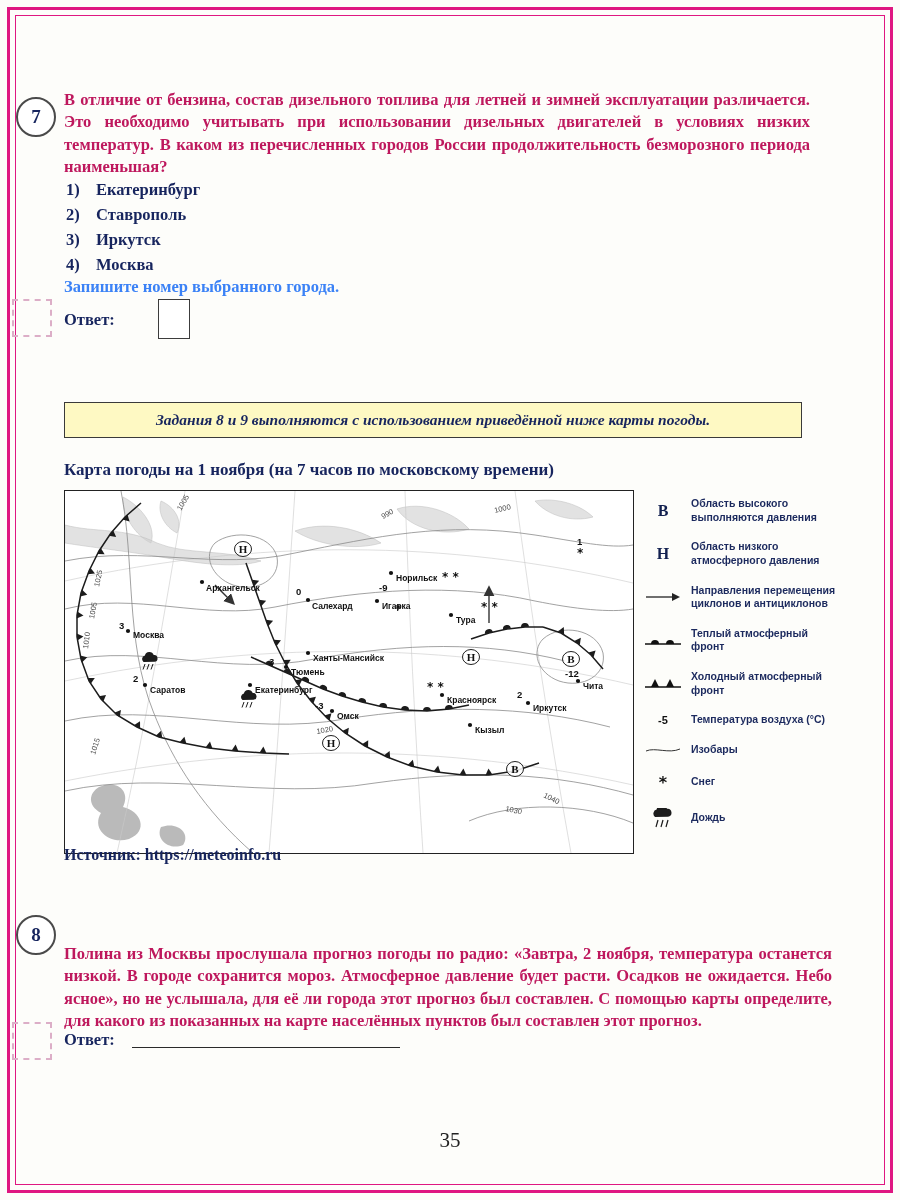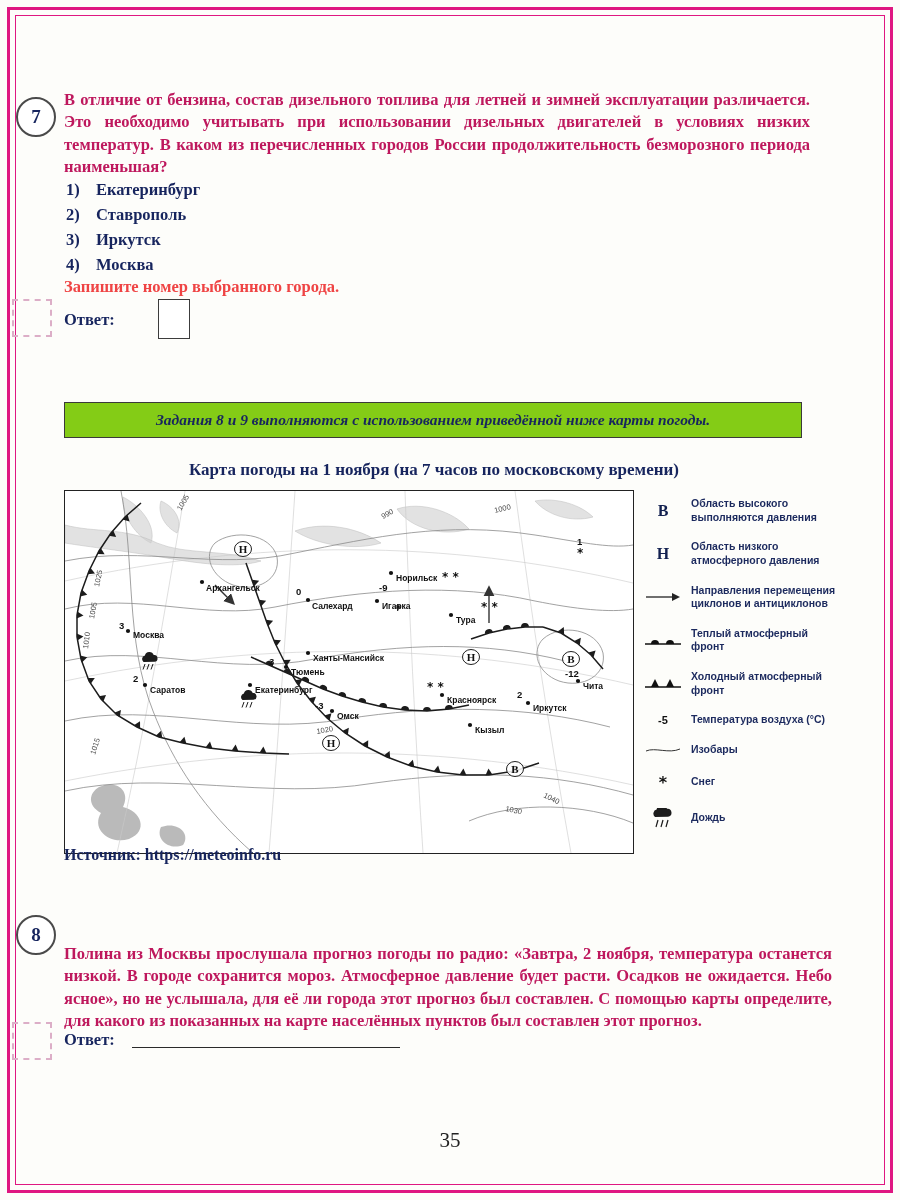--- a/index.html
+++ b/index.html
@@ -23,39 +23,39 @@
     position:absolute;left:64px;font-weight:bold;font-size:16.5px;line-height:1.35;
     text-align:justify;color:#be185d;
   }
   #q7-text{top:89px;width:746px;}
   #q8-text{top:907px;width:768px;margin-top:36px;}
 
   .options{position:absolute;left:66px;top:180px;font-weight:bold;font-size:16.5px;color:#17255e;}
   .option{display:flex;height:25px;align-items:flex-start;}
   .opt-num{width:30px;}
 
-  .note{position:absolute;left:64px;top:277px;font-weight:bold;font-size:16.5px;color:#ef4444;}
+  .note{position:absolute;left:64px;top:277px;font-weight:bold;font-size:16.5px;color:#3b82f6;}
 
   .cutbox{position:absolute;width:36px;height:34px;border:2px dashed #dcaec7;background:transparent;}
   #cut1{left:12px;top:299px;}
   #cut2{left:12px;top:1022px;}
 
   .ans-label{position:absolute;font-weight:bold;font-size:16.5px;color:#17255e;}
   #ans7-label{left:64px;top:310px;}
   #ans8-label{left:64px;top:1030px;}
   .ansbox{position:absolute;left:158px;top:299px;width:30px;height:38px;border:1.4px solid #3c3c3c;background:#fff;}
   .ansline{position:absolute;left:132px;top:1030px;width:268px;height:17px;border-bottom:1.6px solid #2a2a2a;}
 
   .banner{
     position:absolute;left:64px;top:402px;width:712px;border:1.4px solid #3a3a3a;
     padding:8px 12px;text-align:center;font-style:italic;font-weight:bold;
-    font-size:15.5px;color:#17255e;background:#84cc16;
+    font-size:15.5px;color:#17255e;background:#fef9c3;
   }
 
-  .map-title{position:absolute;left:64px;top:460px;width:740px;text-align:center;
+  .map-title{position:absolute;left:64px;top:460px;width:740px;text-align:left;
     font-weight:bold;font-size:17px;color:#17255e;}
 
   .map-frame{position:absolute;left:64px;top:490px;width:568px;height:362px;border:1px solid #222;background:#fff;}
   .map-frame svg{display:block;width:568px;height:362px;}
 
   svg text.city{font:bold 8.5px "Liberation Sans",sans-serif;fill:#101010;}
   svg text.temp{font:bold 9.5px "Liberation Sans",sans-serif;fill:#101010;}
   svg text.snow{font:bold 12px "DejaVu Sans",sans-serif;fill:#101010;}
   svg text.isol{font:7.5px "Liberation Sans",sans-serif;fill:#4a4a4a;}
   svg .pc{fill:#ffffff;fill-opacity:.85;stroke:#222;stroke-width:1;}

